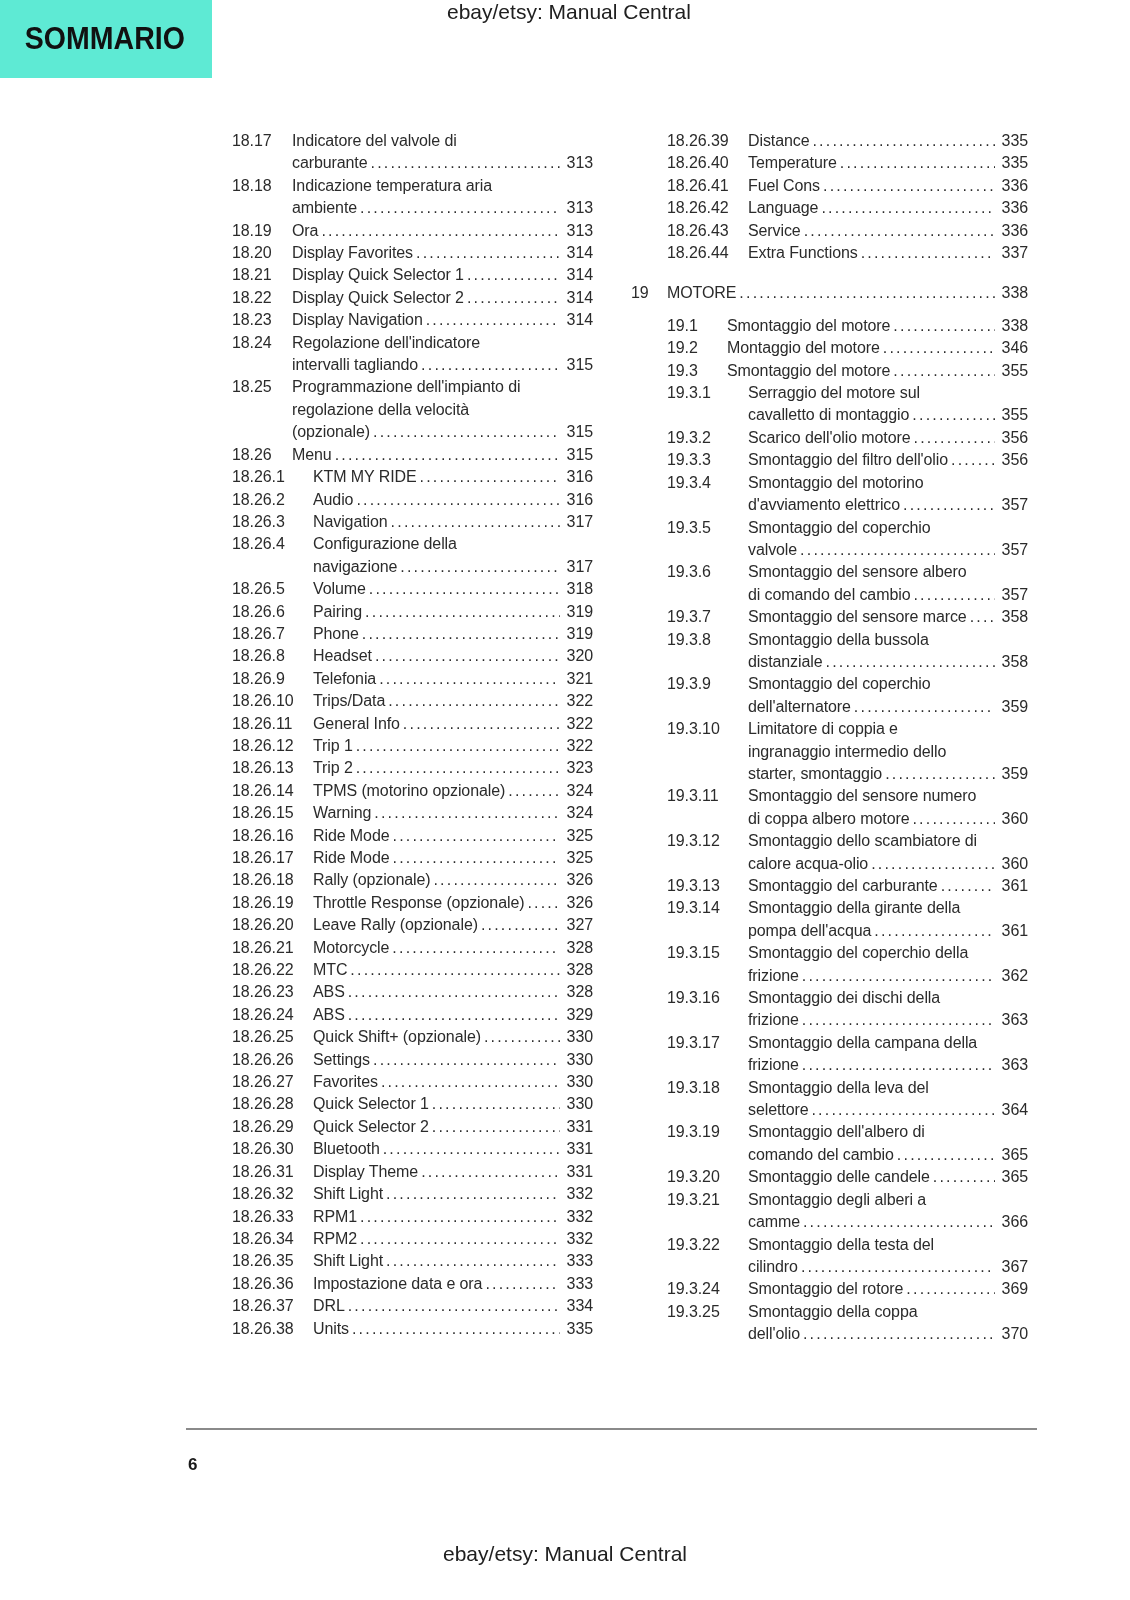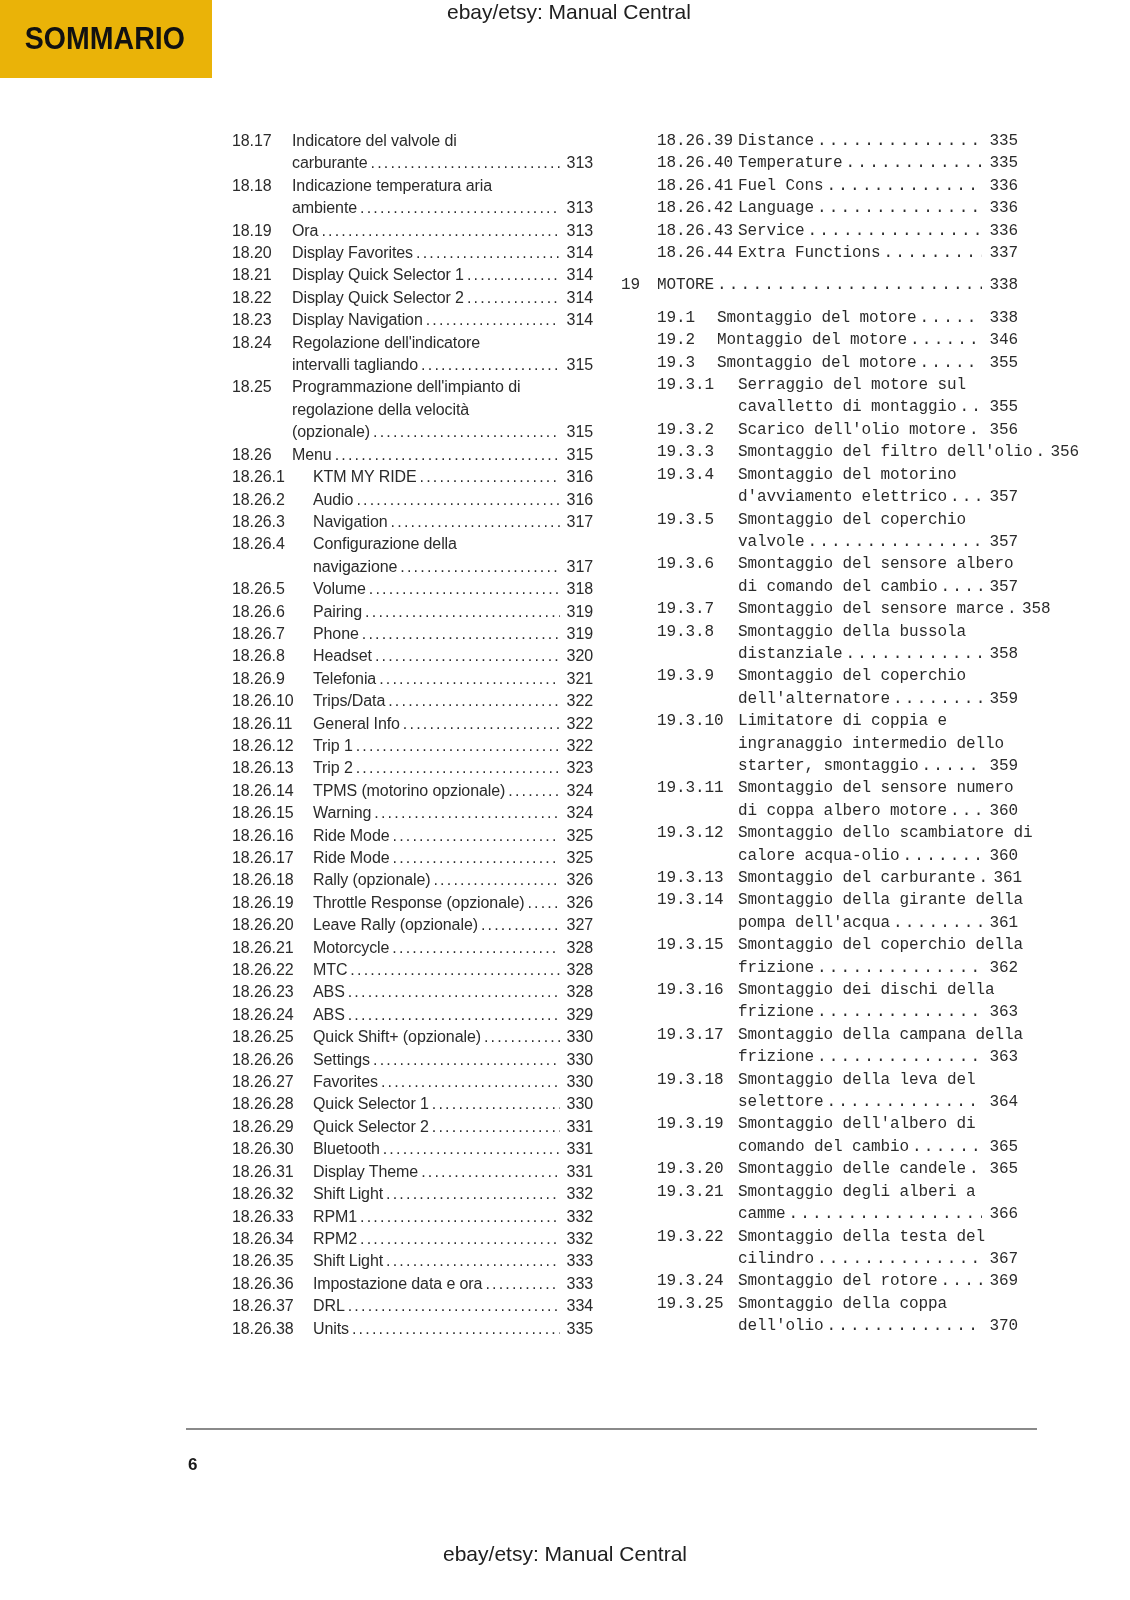--- a/index.html
+++ b/index.html
@@ -11,21 +11,21 @@
     background: #ffffff;
     font-family: "Liberation Sans", sans-serif;
     color: #2b2b2b;
     overflow: hidden;
   }
   
   .header-band {
     position: absolute;
     left: 0; top: 0;
     width: 212px; height: 78px;
-    background: #eab308;
+    background: #5eead4;
     display: flex;
     align-items: center;
   }
   .header-band .label {
     font-size: 31px;
     font-weight: bold;
     color: #111111;
     padding-left: 27px;
     transform: scaleX(0.92);
     transform-origin: left center;
@@ -35,25 +35,25 @@
     position: absolute;
     left: 447px; top: 0;
     font-size: 21px;
     color: #202020;
     white-space: nowrap;
   }
   
   .toc { position: absolute; left: 222px; top: 130px; width: 800px; }
   .toc-col { position: absolute; top: 0; width: 361px; }
   .toc-col.left  { left: 0; margin-left: 10px; }
-  .toc-col.right { left: 435px; font-family: Liberation Mono, monospace; }
+  .toc-col.right { left: 445px; }
   .toc-entry { display: flex; font-size: 16px; line-height: 22.4px; letter-spacing: -0.1px; }
   .toc-entry .num { flex: 0 0 60px; white-space: nowrap; }
   .toc-entry.l3 .num { flex-basis: 81px; }
-  .toc-entry.chapter { margin: 10px 0 10px -36px; }
+  .toc-entry.chapter { margin: 18px 0 10px -36px; }
   .toc-entry.chapter .num { flex-basis: 36px; }
   .toc-entry .body { flex: 1; min-width: 0; display: block; }
   .tline { display: block; white-space: nowrap; }
   .tline.last { display: flex; align-items: baseline; }
   .ttext { white-space: nowrap; }
   .leader {
     flex: 1 1 8px;
     min-width: 8px;
     overflow: hidden;
     white-space: nowrap;

